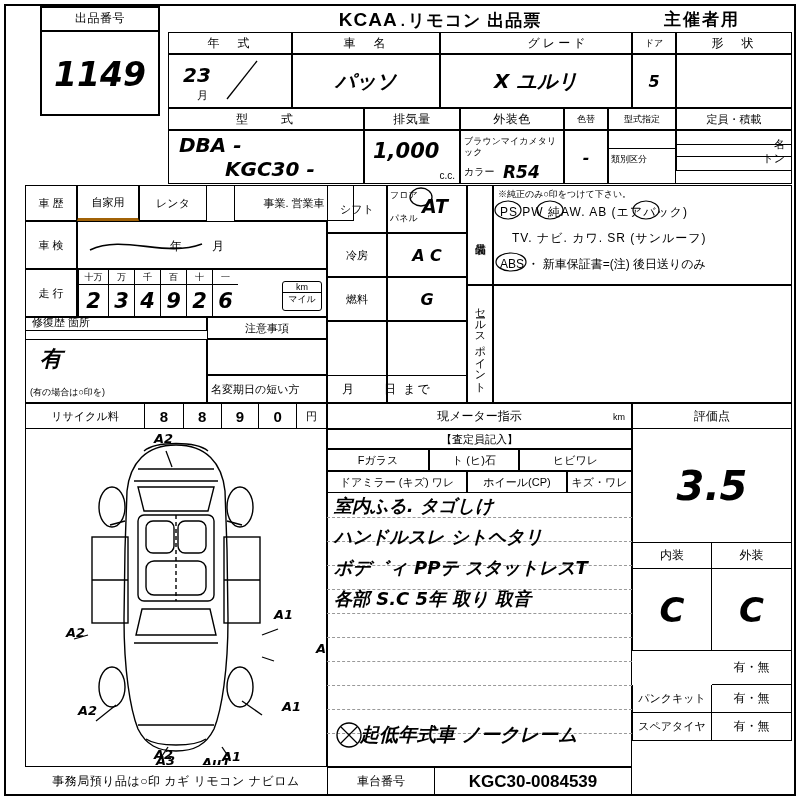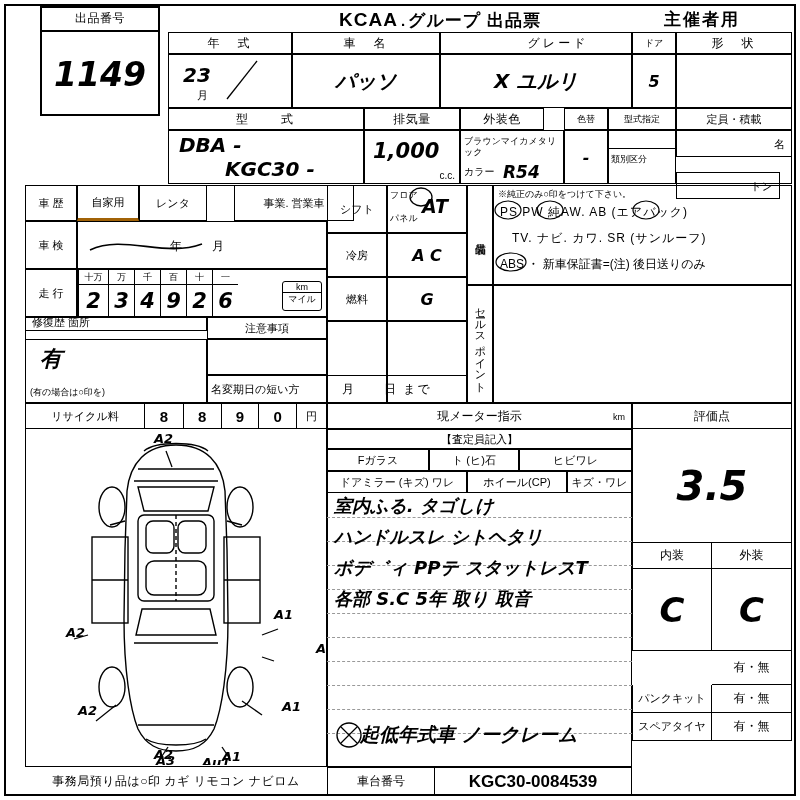--- a/index.html
+++ b/index.html
@@ -46,32 +46,32 @@
   
   #v_year { left:168px; top:54px; width:124px; height:54px; border-right:1px solid #000; border-bottom:1px solid #000;}
   #v_name { left:292px; top:54px; width:148px; height:54px; border-right:1px solid #000; border-bottom:1px solid #000;}
   #v_grade { left:440px; top:54px; width:192px; height:54px; border-right:1px solid #000; border-bottom:1px solid #000;}
   #v_door { left:632px; top:54px; width:44px; height:54px; border-right:1px solid #000; border-bottom:1px solid #000;}
   #v_shape { left:676px; top:54px; width:116px; height:54px; border-bottom:1px solid #000;}
 
   
   #h_model { left:168px; top:108px; width:196px; height:22px; border-right:1px solid #000; border-bottom:1px solid #000;}
   #h_disp { left:364px; top:108px; width:96px; height:22px; border-right:1px solid #000; border-bottom:1px solid #000;}
-  #h_color { left:460px; top:108px; width:84px; height:22px; border-right:1px solid #000; border-bottom:1px solid #000;}
+  #h_color { left:460px; top:108px; width:104px; height:22px; border-right:1px solid #000; border-bottom:1px solid #000;}
   #h_recolor { left:564px; top:108px; width:44px; height:22px; border-right:1px solid #000; border-bottom:1px solid #000;}
   #h_modelspec { left:608px; top:108px; width:68px; height:22px; border-right:1px solid #000; border-bottom:1px solid #000;}
   #h_capacity { left:676px; top:108px; width:116px; height:22px; border-bottom:1px solid #000;}
 
   #v_model { left:168px; top:130px; width:196px; height:54px; border-right:1px solid #000;}
   #v_disp { left:364px; top:130px; width:96px; height:54px; border-right:1px solid #000;}
   #v_color { left:460px; top:130px; width:104px; height:54px; border-right:1px solid #000;}
   #v_recolor { left:564px; top:130px; width:44px; height:54px; border-right:1px solid #000;}
   #v_class { left:608px; top:130px; width:68px; height:54px; border-right:1px solid #000;}
   #v_cap1 { left:676px; top:130px; width:116px; height:27px; border-bottom:1px solid #000;}
-  #v_cap2 { left:676px; top:172px; width:104px; height:27px; }
+  #v_cap2 { left:676px; top:144px; width:116px; height:27px; }
   .ccmark { position:absolute; font-size:10px; }
   .colormark { position:absolute; font-size:10px; }
 
   
   #classdiv { left:608px; top:148px; width:68px; height:0; border-top:1px solid #000; border-left:none;border-right:none;border-bottom:none;}
 
   
   #midBlock { left:25px; top:185px; width:767px; height:218px; border:1px solid #000; }
 
   
@@ -170,21 +170,21 @@
   <div class="bx ctr" id="numLabel">
     <span class="lbl">出品番号</span>
   </div>
   <div class="ctr" id="numVal" style="position:absolute;">
     <span class="hw">1149</span>
   </div>
 
   <div class="ctr" id="kcaa" style="position:absolute;">
     <span id="kcaaTxt">KCAA</span>
     <span style="font-size:15px;font-weight:bold;margin-left:3px;">.</span>
-    <span style="font-size:17px;font-weight:bold;letter-spacing:1px;margin-left:3px;">グループ 出品票</span>
+    <span style="font-size:17px;font-weight:bold;letter-spacing:1px;margin-left:3px;">リモコン 出品票</span>
   </div>
   <div class="ctr" id="hostLabel" style="position:absolute;">
     <span>主催者用</span>
   </div>
 
   <div class="bx" id="vGrid"></div>
 
   <div class="bx ctr" id="h_year">
       <span class="lbl spaced">年　式</span>
     </div>

